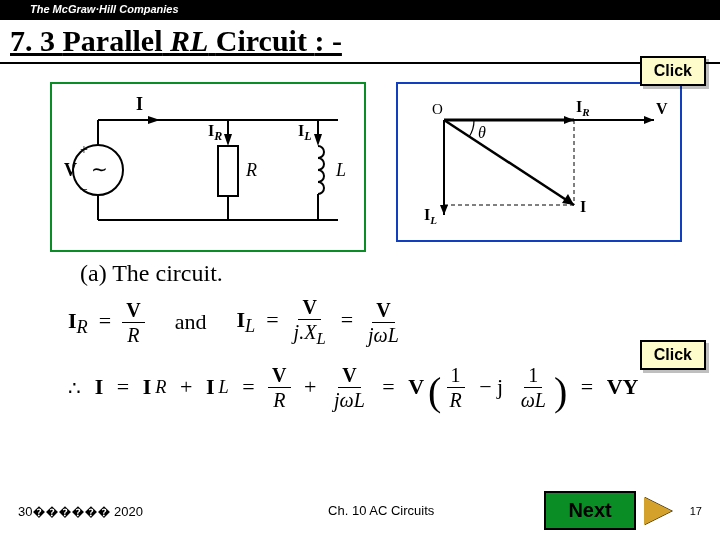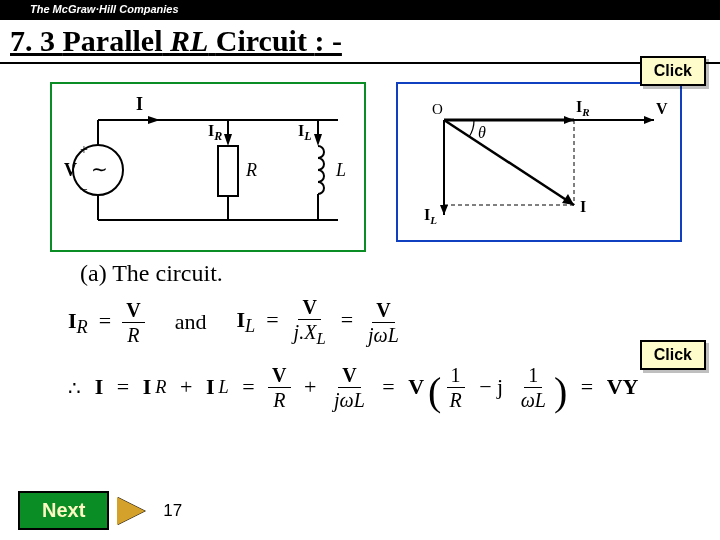--- a/index.html
+++ b/index.html
@@ -100,38 +100,38 @@
     }
     .footer-date { width: 200px; }
     .footer-chap { flex: 1; text-align: center; }
     .next-wrap {
       display: flex;
       align-items: center;
       gap: 8px;
     }
     .next-btn {
       background: #0a8d24;
-      color: #fef9c3;
+      color: #000000;
       font-family: Arial, sans-serif;
       font-weight: bold;
       font-size: 20px;
       padding: 6px 22px;
       border: 2px solid #000;
       cursor: pointer;
       display: flex;
       align-items: center;
     }
     .arrow-right {
       width: 0; height: 0;
       border-top: 14px solid transparent;
       border-bottom: 14px solid transparent;
       border-left: 28px solid #d4a12a;
       filter: drop-shadow(1px 0 0 #000);
     }
-    .page-num { margin-left: 10px; font-size: 17px; }
+    .page-num { margin-left: 10px; font-size: 11px; }
     svg text { font-family: 'Times New Roman', serif; }
   </style>
 </head>
 <body>
 
 <div class="topbar">
   <span class="topbar-brand">The McGraw·Hill Companies</span>
 </div>
 
 <div class="heading">
@@ -256,18 +256,20 @@
       </span>
     <span class="paren">)</span>
     &nbsp;<span>=</span>&nbsp;
     <span class="bold">VY</span>
   </div>
 </div>
 
 <button class="click-btn click2">Click</button>
 
 <div class="footer">
+  <div class="footer-date">30������ 2020</div>
+  <div class="footer-chap">Ch. 10 AC Circuits</div>
   <div class="next-wrap">
     <div class="next-btn">Next</div>
     <div class="arrow-right"></div>
     <div class="page-num">17</div>
   </div>
 </div>
 
 </body></html>

